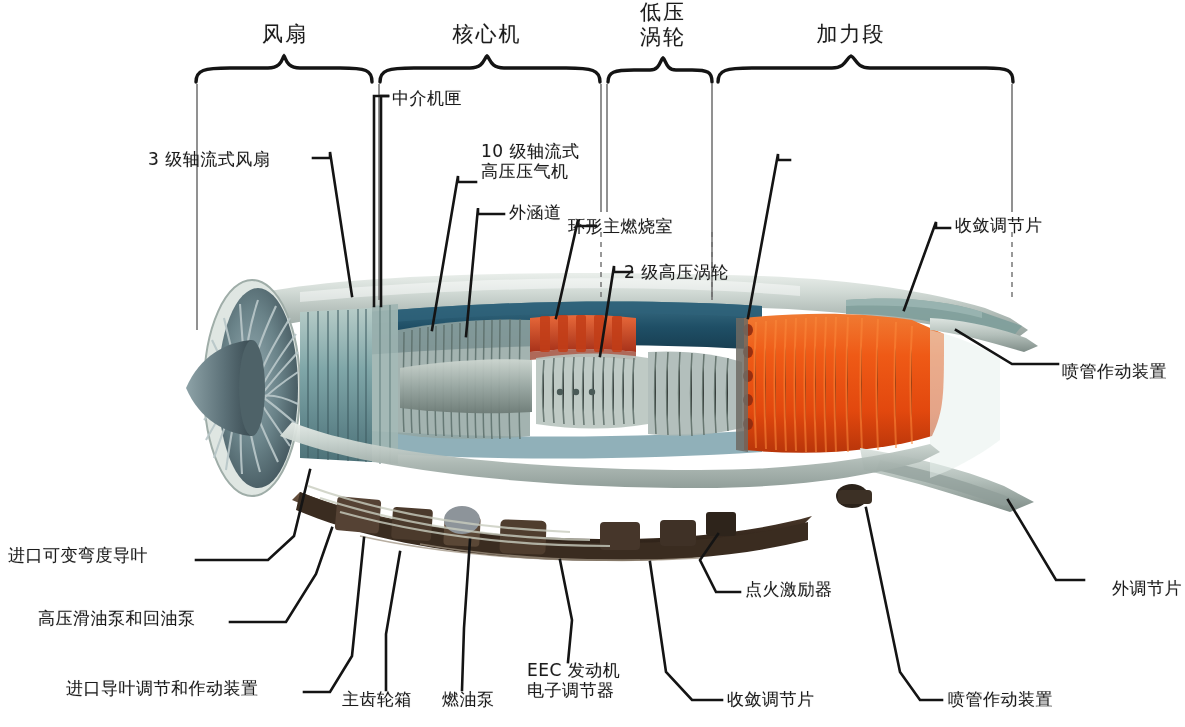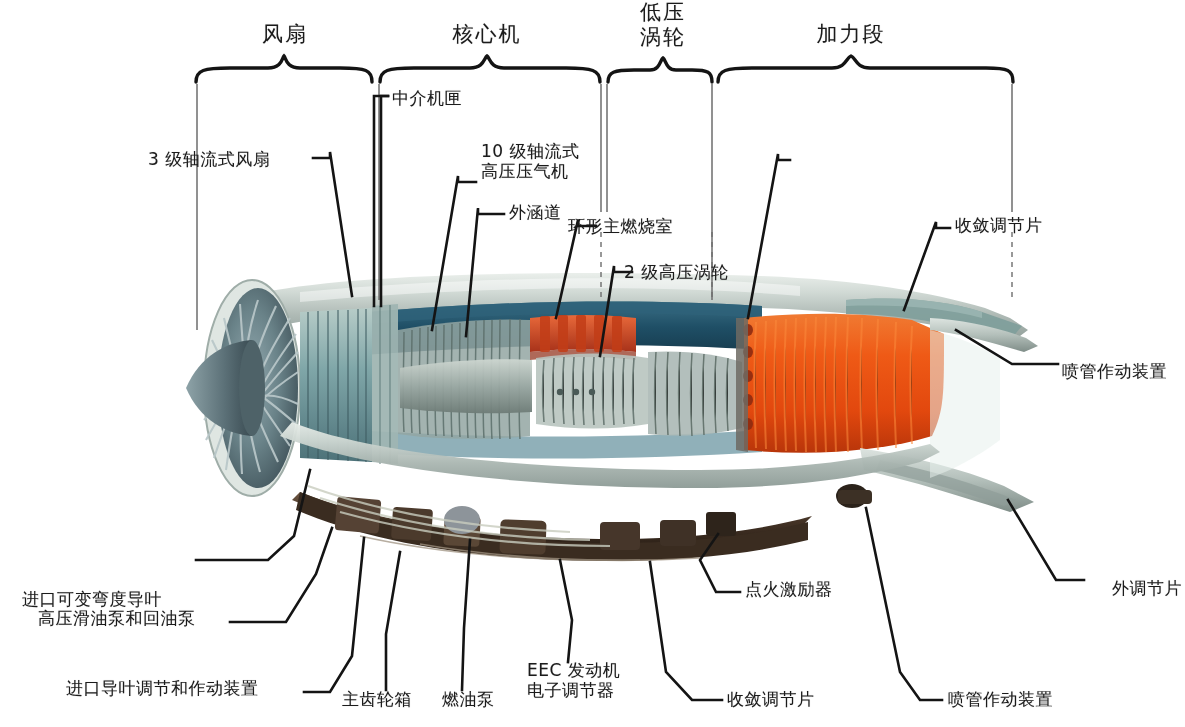--- a/index.html
+++ b/index.html
@@ -409,21 +409,21 @@
 
 
   <div class="lbl cal" style="left:955px;top:215px;">收敛调节片</div>
 
   <div class="lbl cal" style="left:1062px;top:361px;">喷管作动装置</div>
 
   <div class="lbl cal" style="left:1088px;top:578px;margin-left:24px;">外调节片</div>
 
   <div class="lbl cal" style="left:745px;top:579px;">点火激励器</div>
 
-  <div class="lbl cal" style="left:22px;top:545px;margin-top:44px;">进口可变弯度导叶</div>
+  <div class="lbl cal" style="left:8px;top:545px;">进口可变弯度导叶</div>
 
   <div class="lbl cal" style="left:38px;top:608px;">高压滑油泵和回油泵</div>
 
   <div class="lbl cal" style="left:66px;top:678px;">进口导叶调节和作动装置</div>
 
   <div class="lbl cal" style="left:342px;top:689px;">主齿轮箱</div>
 
   <div class="lbl cal" style="left:442px;top:689px;">燃油泵</div>
 
   <div class="lbl cal" style="left:527px;top:660px;">EEC 发动机

